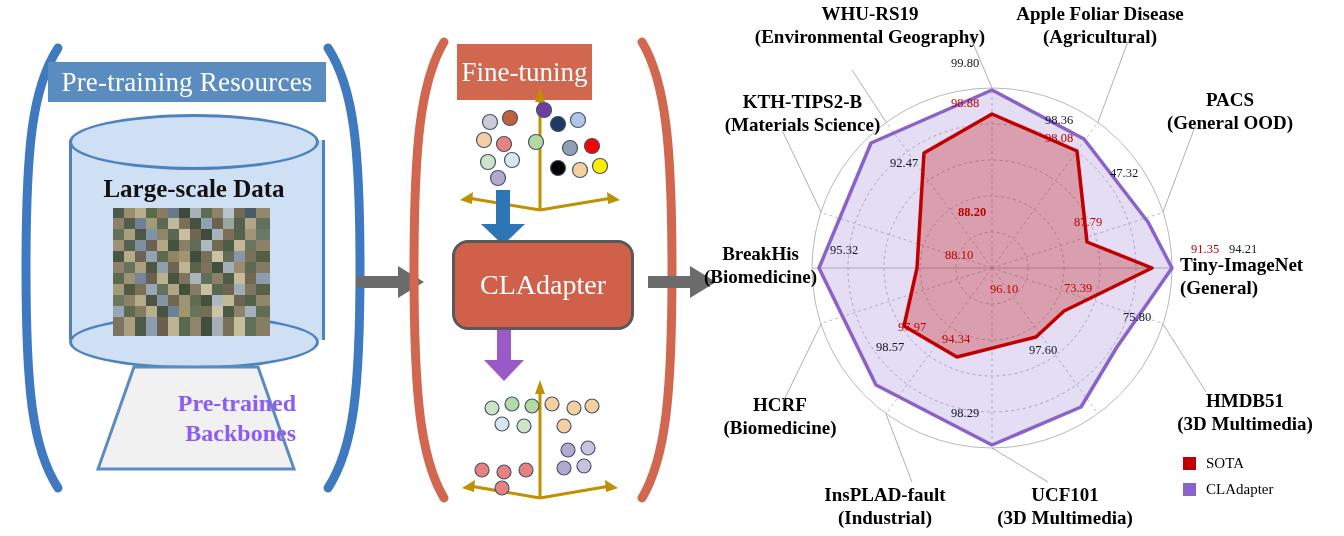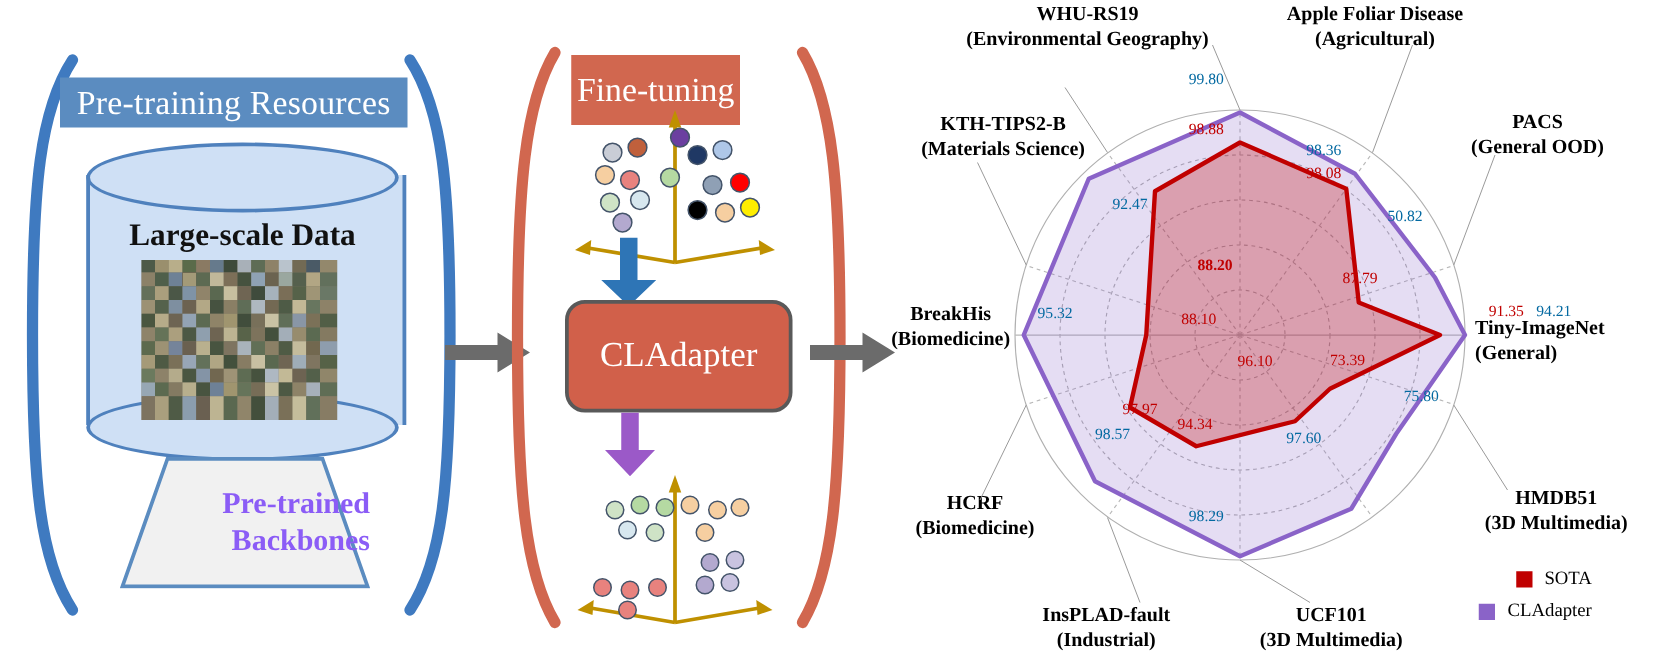--- a/index.html
+++ b/index.html
@@ -34,28 +34,28 @@
 
   .cladapter-box{position:absolute;left:452px;top:240px;width:176px;height:84px;
       background:#d1604a;border:3px solid #595959;border-radius:16px;
       display:flex;align-items:center;justify-content:center;
       color:#fff;font-size:28px;}
 
   .arrow-gray{position:absolute;}
 
   
   .radar-wrap{position:absolute;left:640px;top:0;width:704px;height:536px;}
-  .axis-label{position:absolute;text-align:center;font-weight:bold;font-size:16px;
+  .axis-label{position:absolute;text-align:center;font-weight:bold;font-size:19px;
       line-height:1.22;color:#000;white-space:nowrap;}
   .val{position:absolute;font-size:12.5px;white-space:nowrap;}
   .val.red{color:#c00000;}
-  .val.pur{color:#0369a1;}
+  .val.pur{color:#0f172a;}
 
   .legend{position:absolute;left:1183px;top:455px;font-size:15px;color:#000;}
-  .legend-row{display:flex;align-items:center;margin-bottom:9px;justify-content:flex-end;}
+  .legend-row{display:flex;align-items:center;margin-bottom:9px;}
   .legend-sw{width:13px;height:13px;margin-right:10px;display:inline-block;}
 </style>
 </head>
 <body>
 
 <div class="stage">
 
   <svg class="bracket" style="left:18px;top:28px;" width="350" height="480" viewBox="0 0 350 480">
     <path d="M40 20 C14 60 8 120 8 240 C8 360 14 420 40 460" stroke="#3f7ac0" stroke-width="9" fill="none" stroke-linecap="round"></path>
     <path d="M310 20 C336 60 342 120 342 240 C342 360 336 420 310 460" stroke="#3f7ac0" stroke-width="9" fill="none" stroke-linecap="round"></path>
@@ -437,21 +437,21 @@
       </g>
     </svg>
 
     
     <div class="val pur" style="left:311px;top:56px;">99.80</div>
     <div class="val red" style="left:311px;top:96px;">98.88</div>
 
     <div class="val pur" style="left:405px;top:113px;">98.36</div>
     <div class="val red" style="left:405px;top:131px;">98.08</div>
 
-    <div class="val pur" style="left:470px;top:166px;">50.82</div>
+    <div class="val pur" style="left:470px;top:166px;">47.32</div>
     <div class="val red" style="left:434px;top:215px;">87.79</div>
 
     <div class="val red" style="left:551px;top:242px;">91.35</div>
     <div class="val pur" style="left:589px;top:242px;">94.21</div>
 
     <div class="val pur" style="left:483px;top:310px;">75.80</div>
     <div class="val red" style="left:424px;top:281px;">73.39</div>
 
     <div class="val red" style="left:350px;top:282px;">96.10</div>
     <div class="val pur" style="left:389px;top:343px;">97.60</div>

